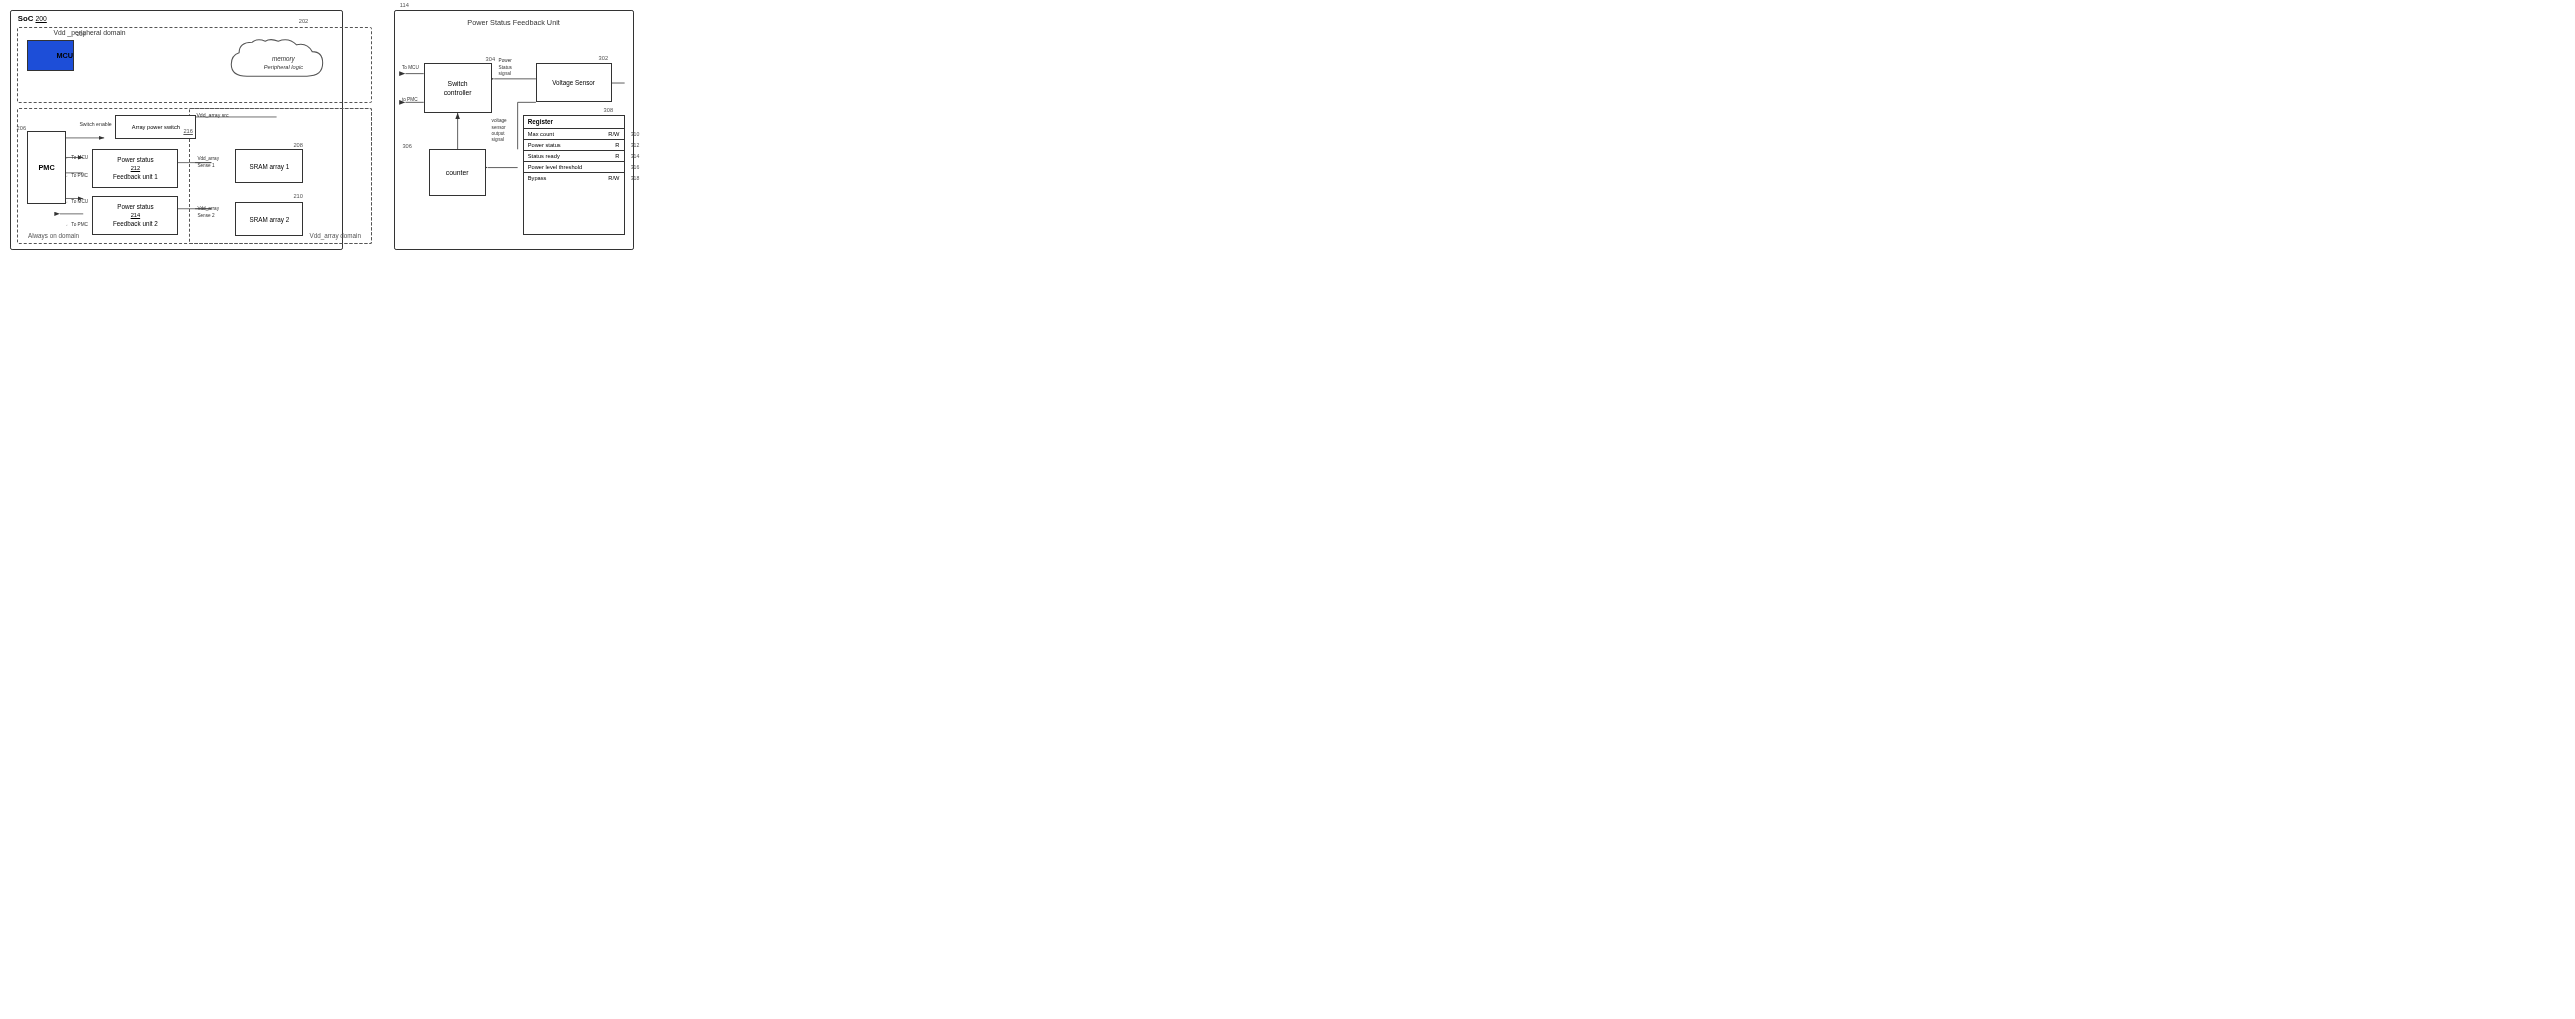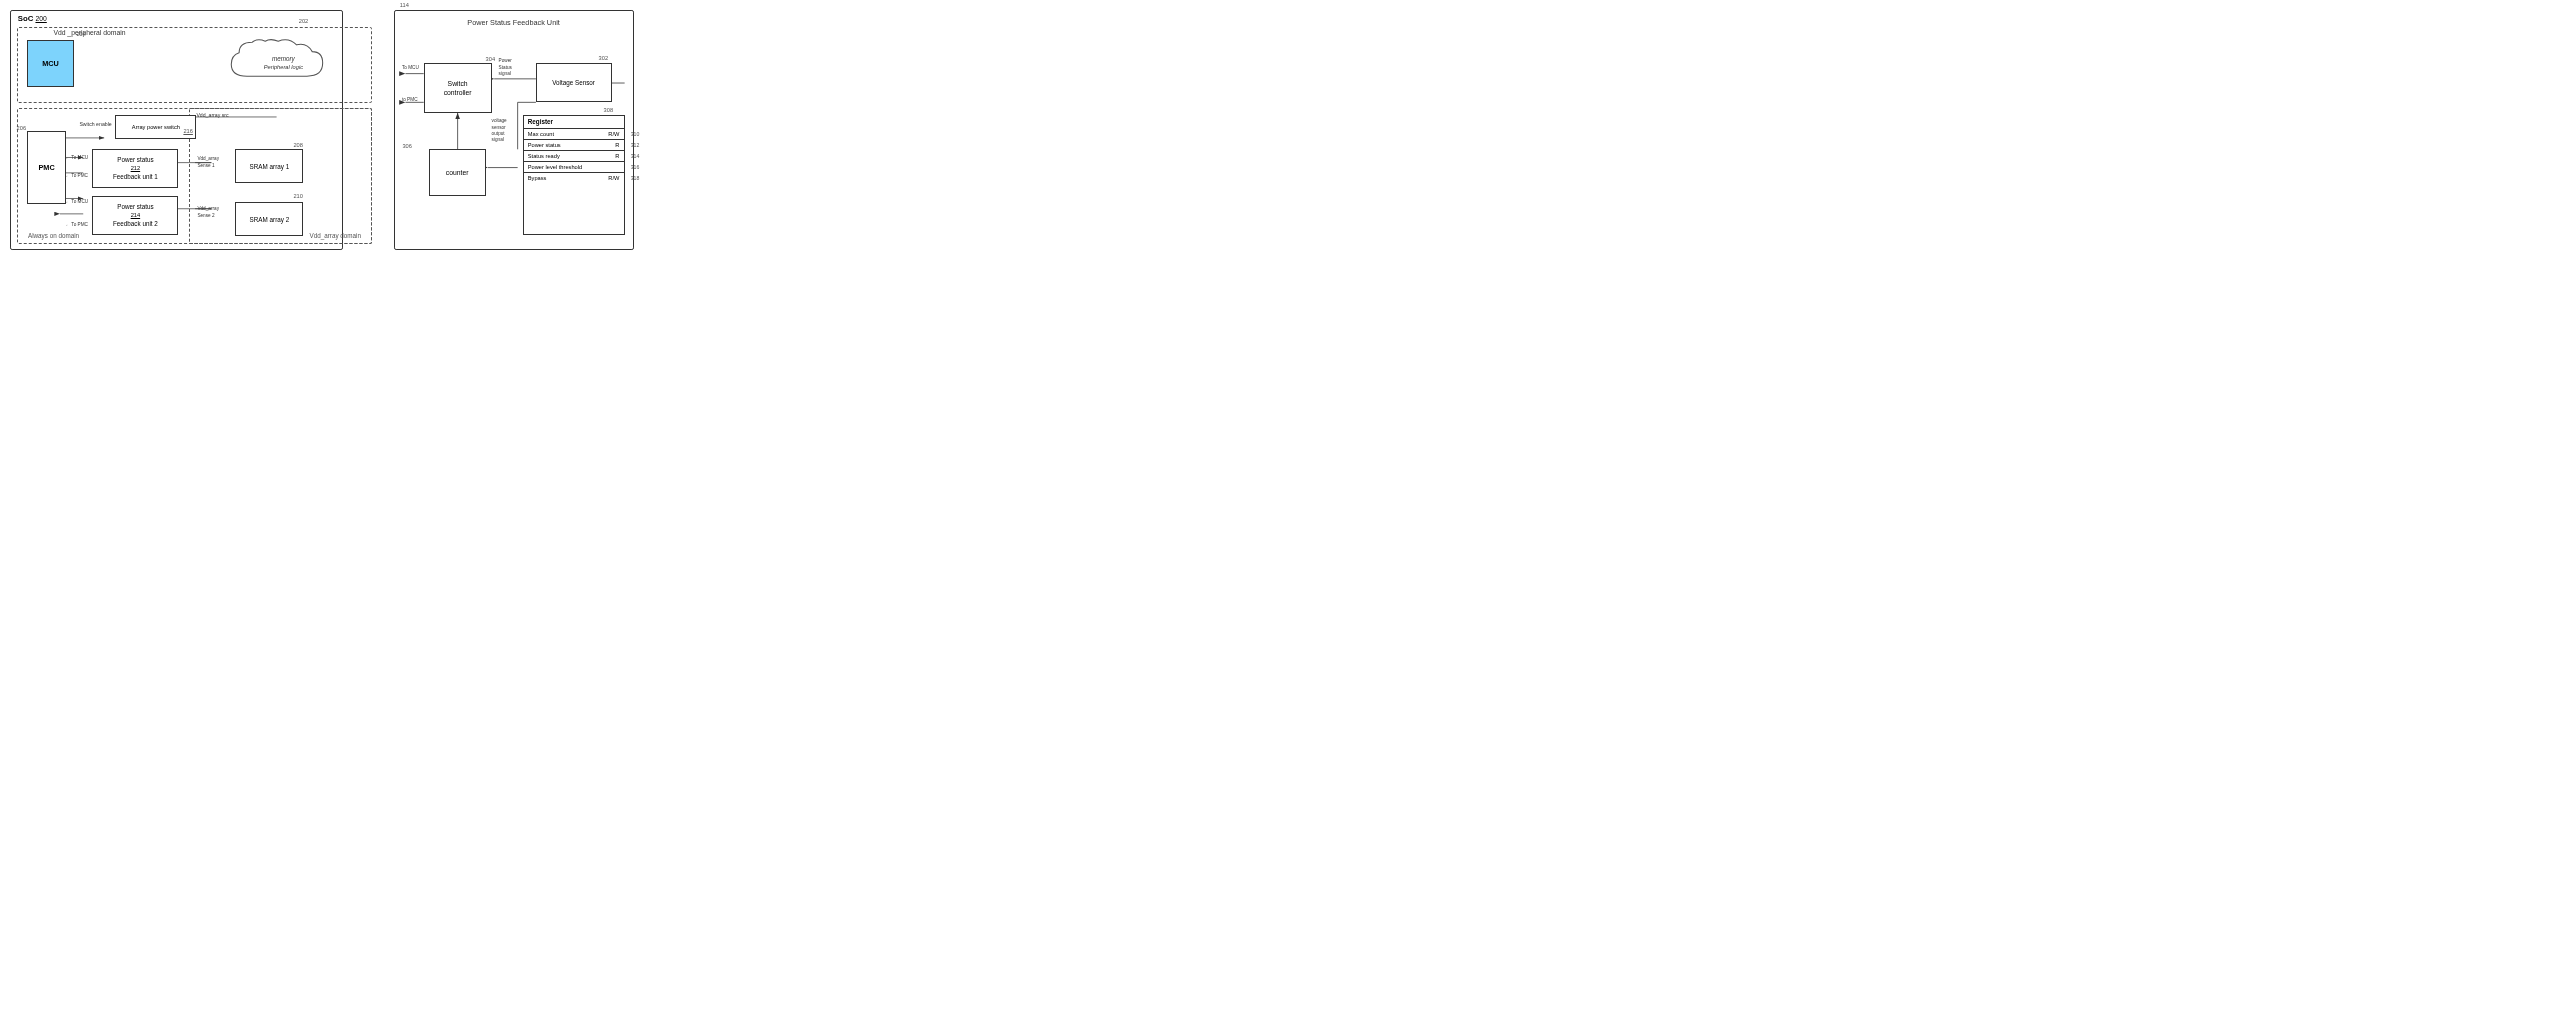--- a/index.html
+++ b/index.html
@@ -89,28 +89,28 @@
       font-size: 6.3px;
       color: #555;
     }
 
     
     .mcu-box {
       position: absolute;
       top: 29px;
       left: 15.7px;
       width: 47px;
-      height: 47px;
-      border: 1px solid #333;
-      display: flex;
-      align-items: center;
-      justify-content: center;
+      height: 31px;
+      border: 1px solid #333;
+      display: flex;
+      align-items: center;
+      justify-content: flex-end;
       font-size: 7.3px;
       font-weight: bold;
-      background: #7dd3fc;
+      background: #1d4ed8;
     }
     .mcu-label-ref {
       position: absolute;
       top: 20px;
       left: 65px;
       font-size: 5.7px;
       color: #555;
     }
 
     

